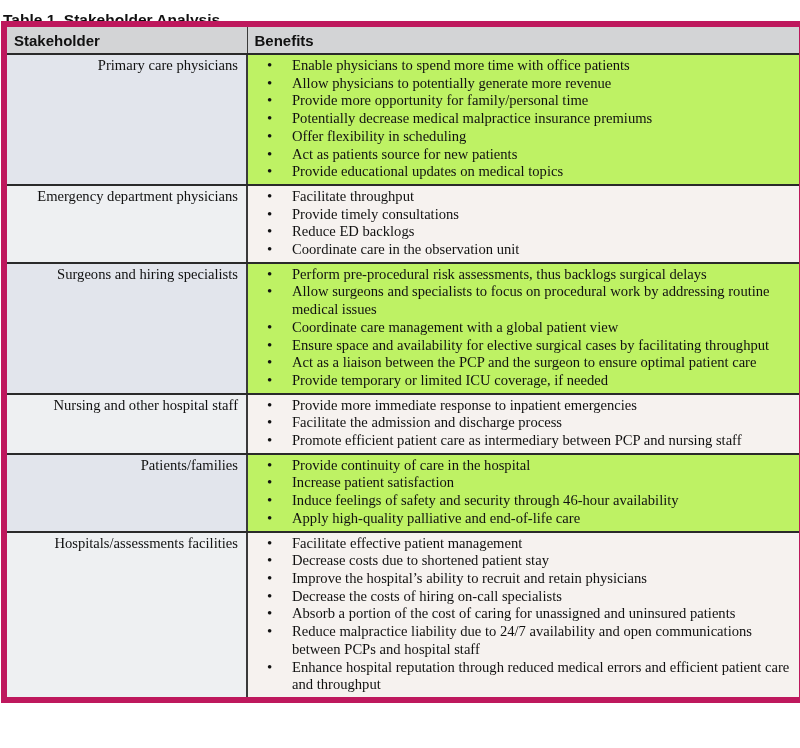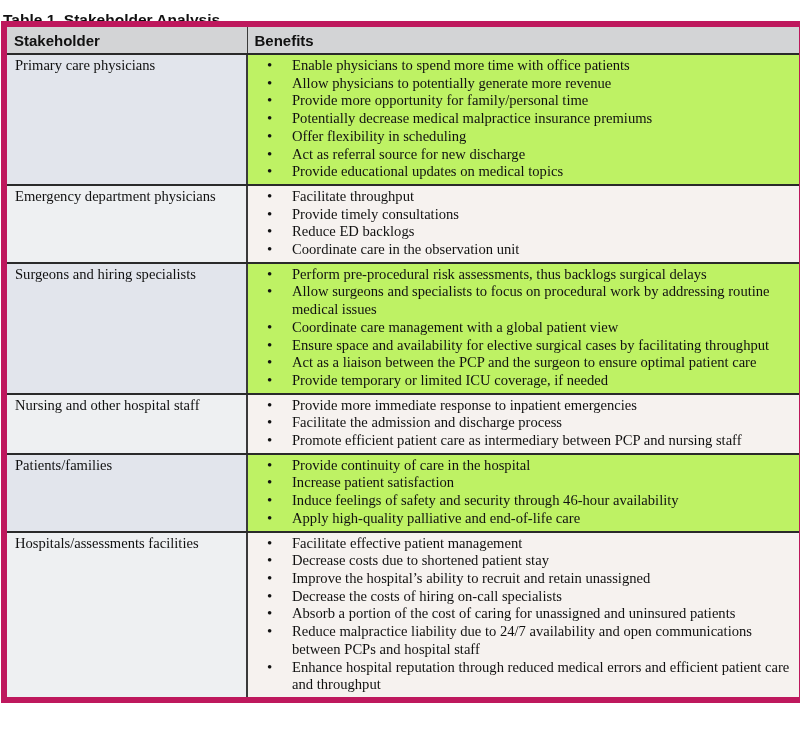--- a/index.html
+++ b/index.html
@@ -32,21 +32,21 @@
       font-size: 14.6px; color: #111;
       line-height: 17.7px;
       border-left: 1px solid #3a3a3a; border-right: 1px solid #3a3a3a;
       border-bottom: 2px solid #2a2a2a;
       padding: 2px 8px 3px 8px;
     }
     tr.odd td.sh { background: #e2e5ec; }
     tr.odd td.bn { background: #bef264; }
     tr.even td.sh { background: #eef0f2; }
     tr.even td.bn { background: #f6f2ef; }
-    td.sh { border-right: 2px solid #3a3a3a !important; }
+    td.sh { border-right: 2px solid #3a3a3a !important; text-align: right; }
     ul.benefits { list-style: none; margin: 0; padding: 0; }
     ul.benefits li { position: relative; padding-left: 36px; }
     ul.benefits li::before {
       content: "\2022"; position: absolute; left: 11px; top: 0;
       font-size: 15px;
     }
   </style>
 </head>
 <body>
 
@@ -66,21 +66,21 @@
   <tbody id="tbody">
       <tr class="odd">
         <td class="sh">Primary care physicians</td>
         <td class="bn">
           <ul class="benefits">
             <li>Enable physicians to spend more time with office patients</li>
             <li>Allow physicians to potentially generate more revenue</li>
             <li>Provide more opportunity for family/personal time</li>
             <li>Potentially decrease medical malpractice insurance premiums</li>
             <li>Offer flexibility in scheduling</li>
-            <li>Act as referral source for new discharge</li>
+            <li>Act as patients source for new patients</li>
             <li>Provide educational updates on medical topics</li>
           </ul>
         </td>
       </tr>
       <tr class="even">
         <td class="sh">Emergency department physicians</td>
         <td class="bn">
           <ul class="benefits">
             <li>Facilitate throughput</li>
             <li>Provide timely consultations</li>
@@ -122,21 +122,21 @@
             <li>Apply high-quality palliative and end-of-life care</li>
           </ul>
         </td>
       </tr>
       <tr class="even">
         <td class="sh">Hospitals/assessments facilities</td>
         <td class="bn">
           <ul class="benefits">
             <li>Facilitate effective patient management</li>
             <li>Decrease costs due to shortened patient stay</li>
-            <li>Improve the hospital’s ability to recruit and retain unassigned</li>
+            <li>Improve the hospital’s ability to recruit and retain physicians</li>
             <li>Decrease the costs of hiring on-call specialists</li>
             <li>Absorb a portion of the cost of caring for unassigned and uninsured patients</li>
             <li>Reduce malpractice liability due to 24/7 availability and open communications between PCPs and hospital staff</li>
             <li>Enhance hospital reputation through reduced medical errors and efficient patient care and throughput</li>
           </ul>
         </td>
       </tr>
     </tbody>
 </table>
 

